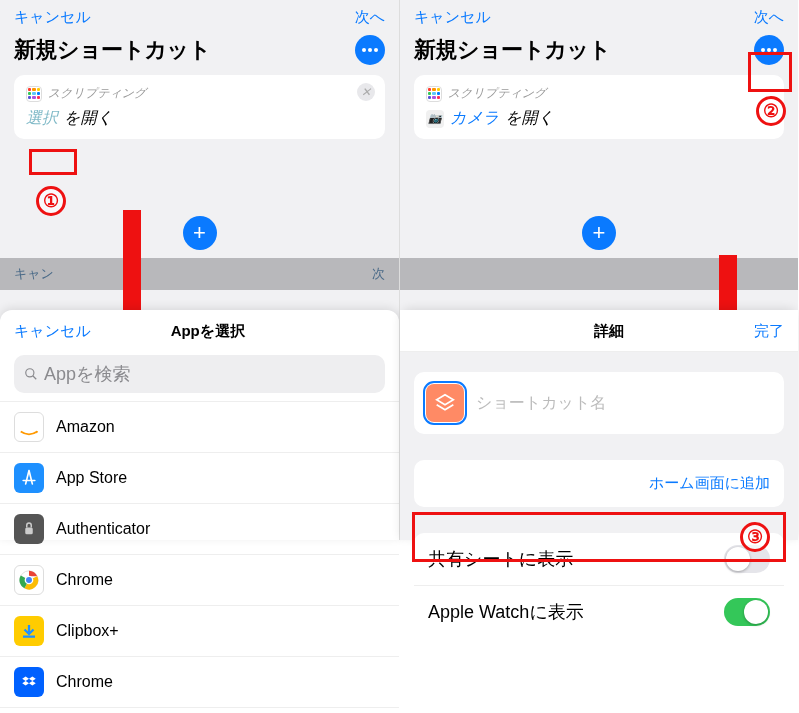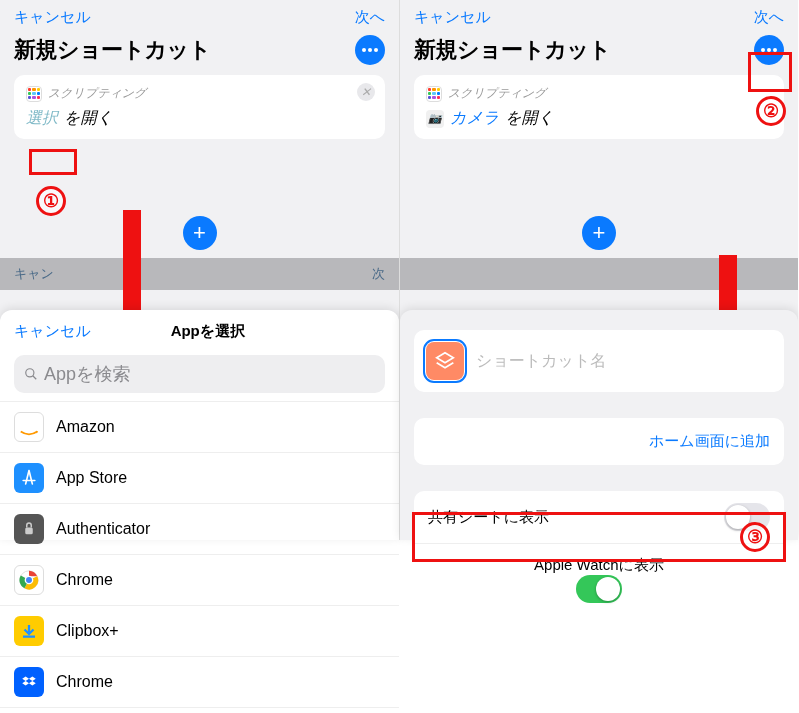--- a/index.html
+++ b/index.html
@@ -149,24 +149,24 @@
     outline: 2px solid #0a7aff; outline-offset: 1px;
   }
   .name-ph { color:#bbb; font-size:16px; }
   .det-item {
     background:#fff; border-radius:10px; padding:14px 14px;
     margin-top:26px; font-size:15px; color:#0a7aff;
   }
   .det-group { margin-top:26px; background:#fff; border-radius:10px; }
   .det-row {
     padding:12px 14px; display:flex; justify-content:space-between;
-    align-items:center; font-size:15px; color:#000;
+    align-items:center; font-size:18px; color:#000;
     border-bottom:1px solid #eee;
   }
-  .det-row:last-child { border-bottom:none;flex-direction:column; }
+  .det-row:last-child { border-bottom:none; }
   .toggle { width:46px;height:28px;border-radius:14px;position:relative; }
   .toggle-off { background:#e5e5ea; }
   .toggle-on { background:#34c759; }
   .knob {
     position:absolute;top:2px;width:24px;height:24px;border-radius:12px;
     background:#fff; box-shadow:0 1px 3px rgba(0,0,0,0.3);
   }
   .toggle-off .knob{left:2px;} .toggle-on .knob{right:2px;}
   
   .anno-box { position:absolute; border:3px solid #e11; pointer-events:none; }
@@ -356,20 +356,25 @@
     </div>
 
     <div class="anno-box" style="top:52px;right:6px;width:44px;height:40px;"></div>
     <div class="anno-circ" style="top:96px;right:12px;">②</div>
     <div class="arrow" style="top:255px;left:310px;">
       <div class="shaft" style="height:70px;"></div>
         <div class="head"></div>
     </div>
 
     <div class="lower" style="background:#f1f1f3;">
+      <div class="sheet-nav" style="background:#fff;border-bottom:1px solid #eee;">
+        <span style="width:50px"></span>
+        <span class="sheet-title">詳細</span>
+        <span>完了</span>
+      </div>
       <div class="det-body">
         <div class="name-row">
           <div class="sc-icon">
             <svg width="20" height="20" viewBox="0 0 24 24">
                 <path d="M12 2 L22 8 L12 14 L2 8 Z M2 14 L12 20 L22 14" fill="none" stroke="#fff" stroke-width="2"></path>
               </svg>
           </div>
           <span class="name-ph">ショートカット名</span>
         </div>
         <div class="det-item">ホーム画面に追加</div>

